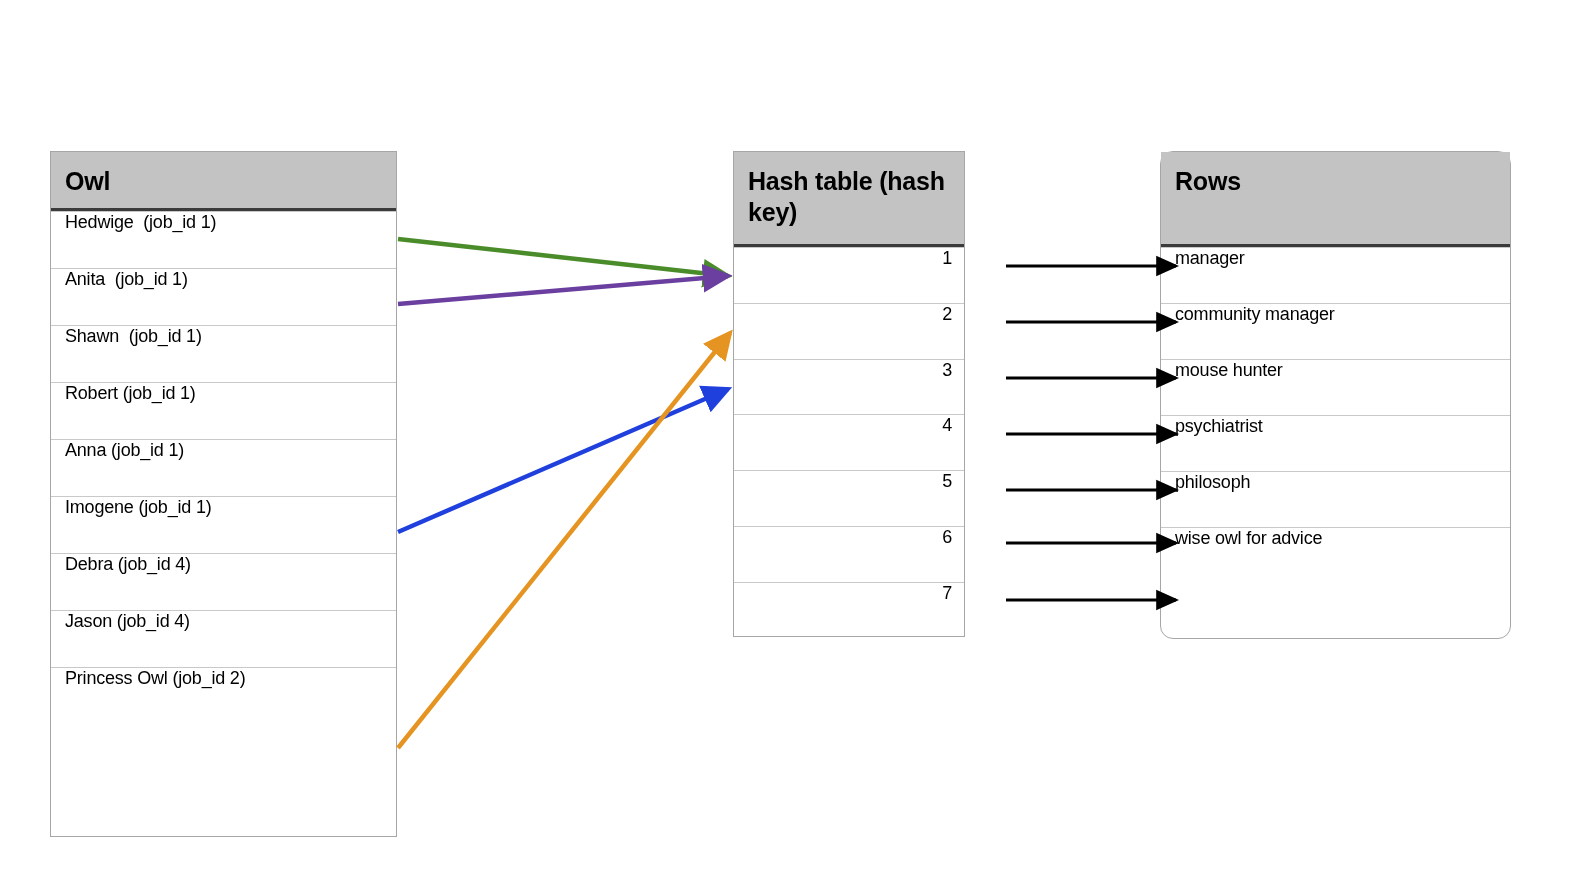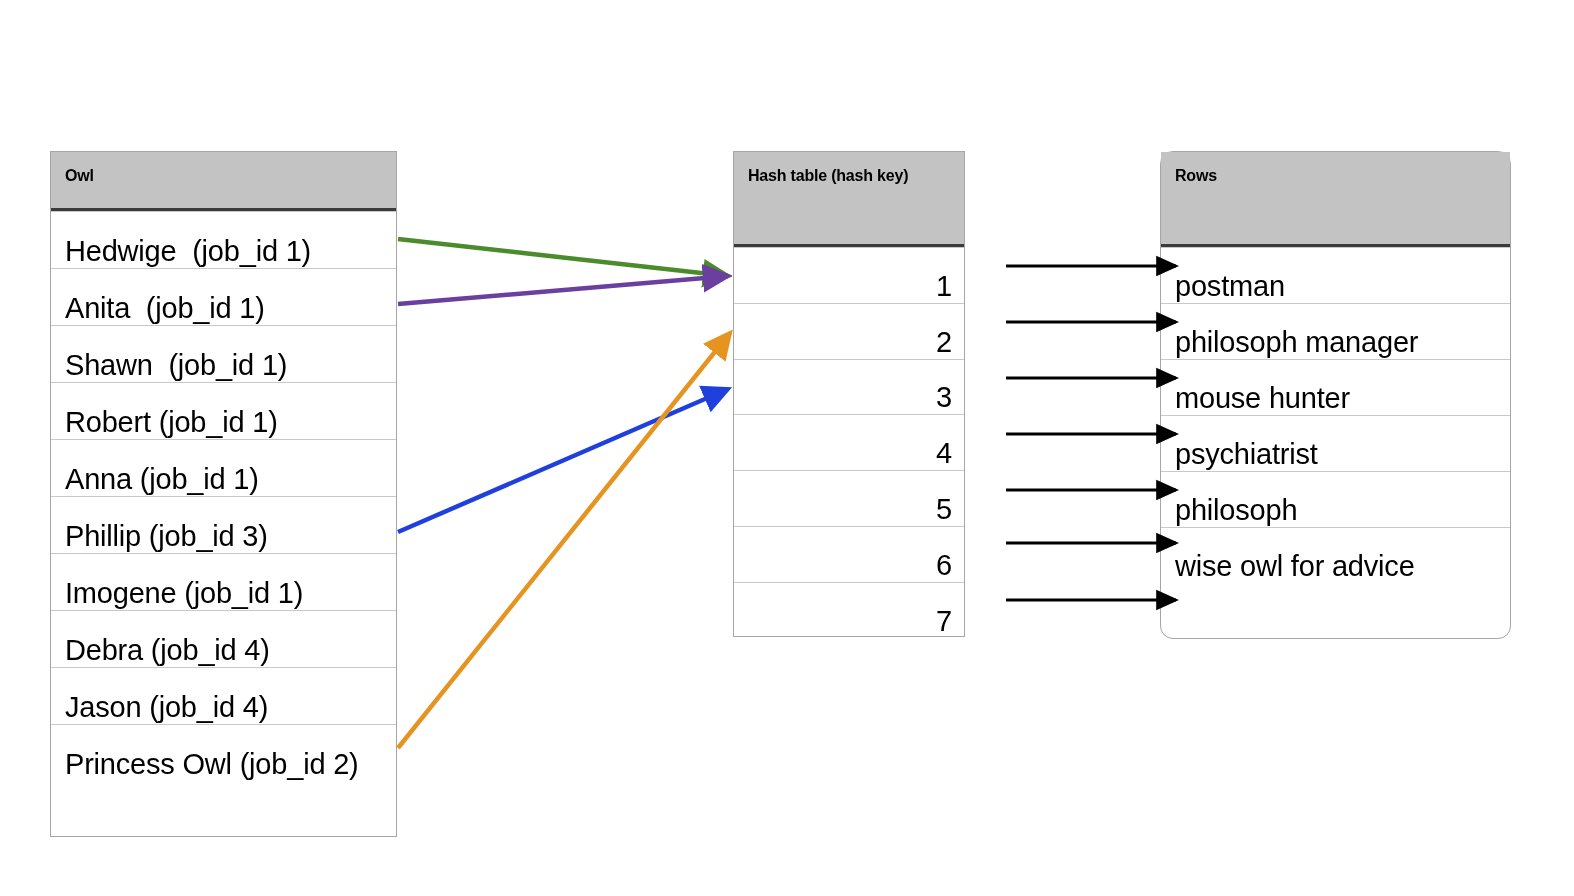--- a/index.html
+++ b/index.html
@@ -45,30 +45,30 @@
     border-bottom: 3px solid #3b3b3b;
     font-weight: bold;
     color: #000000;
     display: flex;
     align-items: flex-start;
   }
   .tbl-header .hdr-text {
     display: block;
     padding: 14px 14px 0 14px;
     line-height: 1.22;
-    font-size: 16px;
+    font-size: 25px;
     letter-spacing: -0.2px;
   }
   .row {
     box-sizing: border-box;
     border-top: 1px solid #c9c9c9;
     display: flex;
-    align-items: flex-end;
+    align-items: flex-start;
     color: #000000;
-    font-size: 29px;
+    font-size: 18px;
     letter-spacing: -0.2px;
   }
   .row:first-of-type { border-top: none; }
   .row .cell {
     display: block;
     padding: 0 14px;
     white-space: pre;
   }
 
   
@@ -121,23 +121,20 @@
     <div class="row">
         <span class="cell">Shawn  (job_id 1)</span>
       </div>
     <div class="row">
         <span class="cell">Robert (job_id 1)</span>
       </div>
     <div class="row">
         <span class="cell">Anna (job_id 1)</span>
       </div>
     <div class="row">
-        <span class="cell">Phillip (job_id 3)</span>
-      </div>
-    <div class="row">
         <span class="cell">Imogene (job_id 1)</span>
       </div>
     <div class="row">
         <span class="cell">Debra (job_id 4)</span>
       </div>
     <div class="row">
         <span class="cell">Jason (job_id 4)</span>
       </div>
     <div class="row">
         <span class="cell">Princess Owl (job_id 2)</span>
@@ -169,24 +166,24 @@
     <div class="row">
         <span class="cell">7</span>
       </div>
   </div>
 
   <div class="tbl" id="rows-table">
     <div class="tbl-header">
       <span class="hdr-text">Rows</span>
     </div>
     <div class="row">
-        <span class="cell">postman</span>
-      </div>
-    <div class="row">
-        <span class="cell">philosoph manager</span>
+        <span class="cell">manager</span>
+      </div>
+    <div class="row">
+        <span class="cell">community manager</span>
       </div>
     <div class="row">
         <span class="cell">mouse hunter</span>
       </div>
     <div class="row">
         <span class="cell">psychiatrist</span>
       </div>
     <div class="row">
         <span class="cell">philosoph</span>
       </div>

